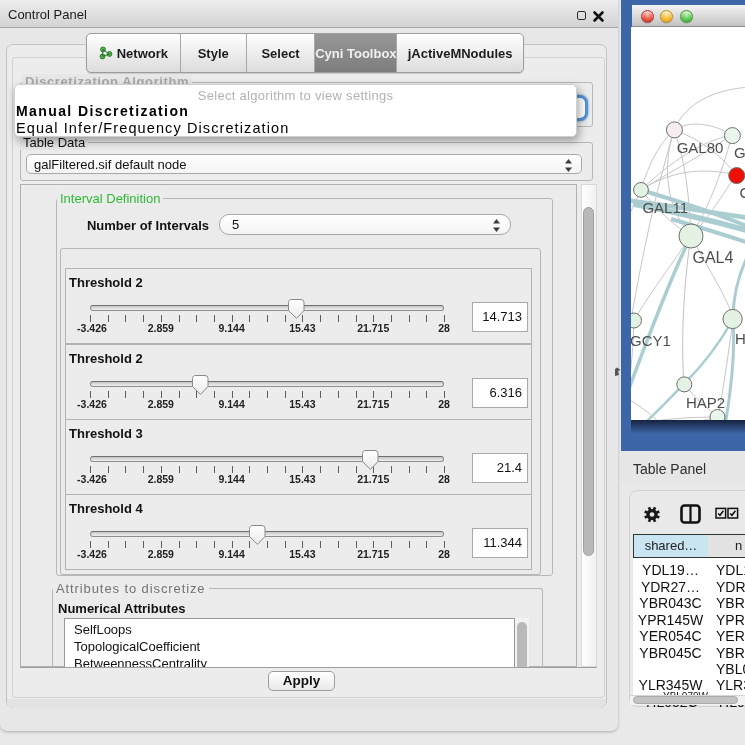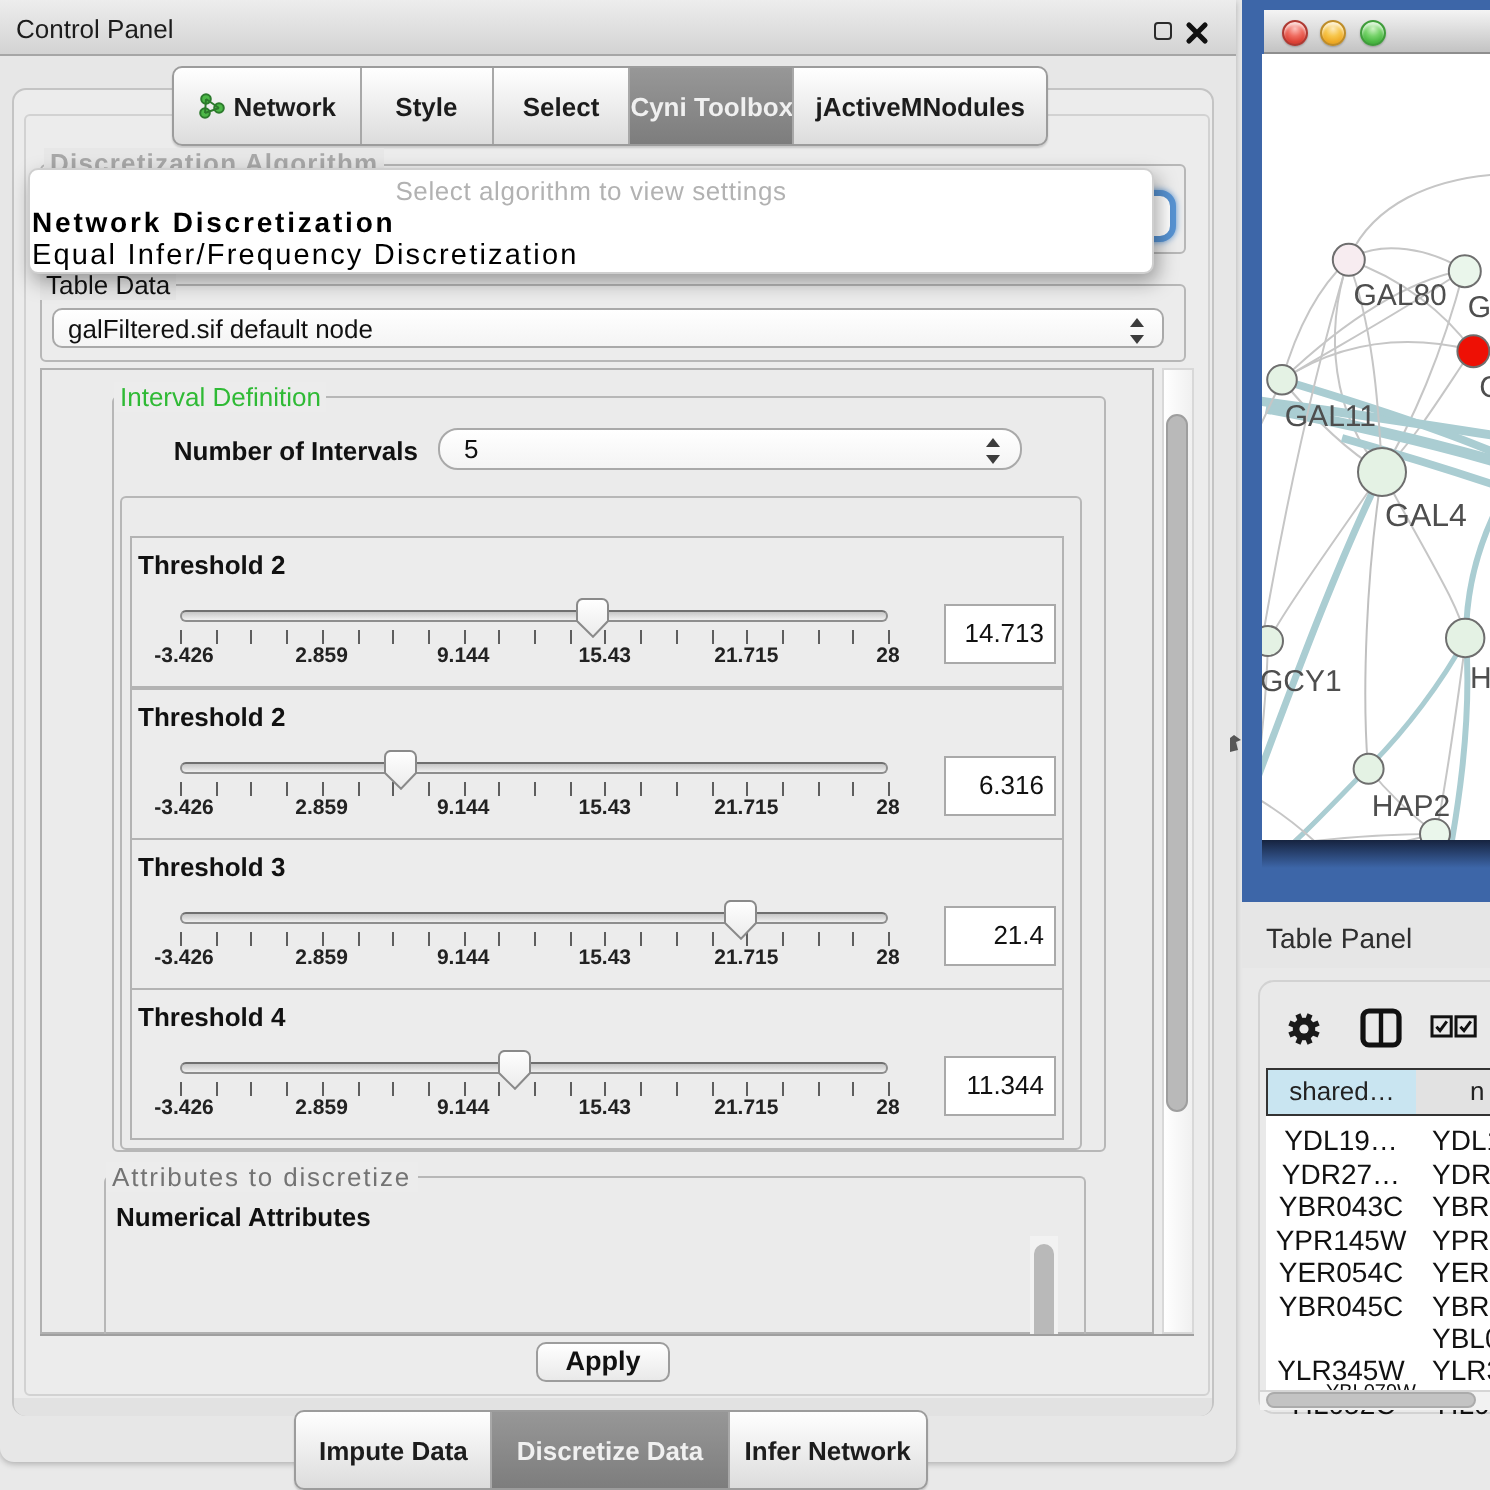--- a/index.html
+++ b/index.html
@@ -271,36 +271,34 @@
           </defs>
           <path d="M4 0.5 h9 a3 3 0 0 1 3 3 v8 L8.5 19.4 L0.5 11.5 V3.5 A3 3 0 0 1 4 0.5 Z" fill="url(#tg3)" stroke="#8a8a8a" stroke-width="1"></path>
         </svg>
         <div class="vbox">11.344</div>
       </div>
     </div>
 
   <div class="abs" style="left:52px;top:588px;width:491px;height:79px;border:1px solid #b7b7b7;border-bottom:none;border-radius:3px 3px 0 0;"></div>
   <div class="abs gtitle" style="left:53px;top:581px;color:#737373;letter-spacing:0.9px;">Attributes to discretize</div>
   <div class="abs" style="left:58px;top:601px;font-size:13px;font-weight:bold;color:#111;">Numerical Attributes</div>
+  <div class="abs" style="left:64px;top:618px;width:451px;height:49px;background:#ffffff;border:1px solid #999;border-bottom:none;overflow:hidden;">
+    <div style="font-size:13px;color:#111;padding-left:9px;line-height:17px;padding-top:2px;">SelfLoops<br>TopologicalCoefficient<br>BetweennessCentrality</div>
+  </div>
   <div class="abs" style="left:515px;top:618px;width:14px;height:49px;background:#f2f2f2;"></div>
   <div class="abs" style="left:517px;top:622px;width:10px;height:45px;border-radius:5px 5px 0 0;background:#b9b9b9;"></div>
 
   <div class="abs" style="left:20px;top:667px;width:577px;height:1px;background:#9f9f9f;"></div>
 
   <div class="abs" style="left:268px;top:671px;width:67px;height:20px;border:1px solid #9c9c9c;border-radius:5px;background:linear-gradient(#ffffff,#e9e9e9);font-size:13.5px;font-weight:600;color:#111;text-align:center;line-height:18px;">Apply</div>
 
-  <div id="bottabs" class="abs tabgroup">
-    <div class="tab" style="width:99px;">Impute Data</div>
-    <div class="tab sel" style="width:119px;">Discretize Data</div>
-    <div class="tab" style="width:99px;">Infer Network</div>
-  </div>
 
   <div id="popup" class="abs">
     <div style="position:absolute;left:0;top:3px;width:100%;text-align:center;font-size:13px;letter-spacing:0.3px;color:#b2b2b2;">Select algorithm to view settings</div>
-    <div style="position:absolute;left:1px;top:18px;font-size:14px;letter-spacing:1.4px;font-weight:bold;color:#000;">Network Discretization</div>
+    <div style="position:absolute;left:1px;top:18px;font-size:14px;letter-spacing:1.4px;font-weight:bold;color:#000;">Manual Discretization</div>
     <div style="position:absolute;left:1px;top:35px;font-size:14.5px;letter-spacing:1.1px;color:#000;">Equal Infer/Frequency Discretization</div>
   </div>
 
   <div id="netwin" class="abs"></div>
   <div id="nettitle" class="abs"></div>
   <div class="trafficlight" style="left:641px;background:radial-gradient(circle at 50% 30%,#fdc1bc 0%,#ef6c60 40%,#dd4337 70%,#c03128 100%);border:0.5px solid #ad3a33;"></div>
   <div class="trafficlight" style="left:660px;background:radial-gradient(circle at 50% 30%,#fdeab9 0%,#f7c64b 40%,#efab26 70%,#cf9222 100%);border:0.5px solid #bd8c2a;"></div>
   <div class="trafficlight" style="left:680px;background:radial-gradient(circle at 50% 30%,#cdf2c4 0%,#76d36a 40%,#4cb944 70%,#379a33 100%);border:0.5px solid #3f9c3b;"></div>
   <div id="canvas" class="abs">
     <svg width="114" height="393" viewBox="0 0 114 393" id="netsvg">

